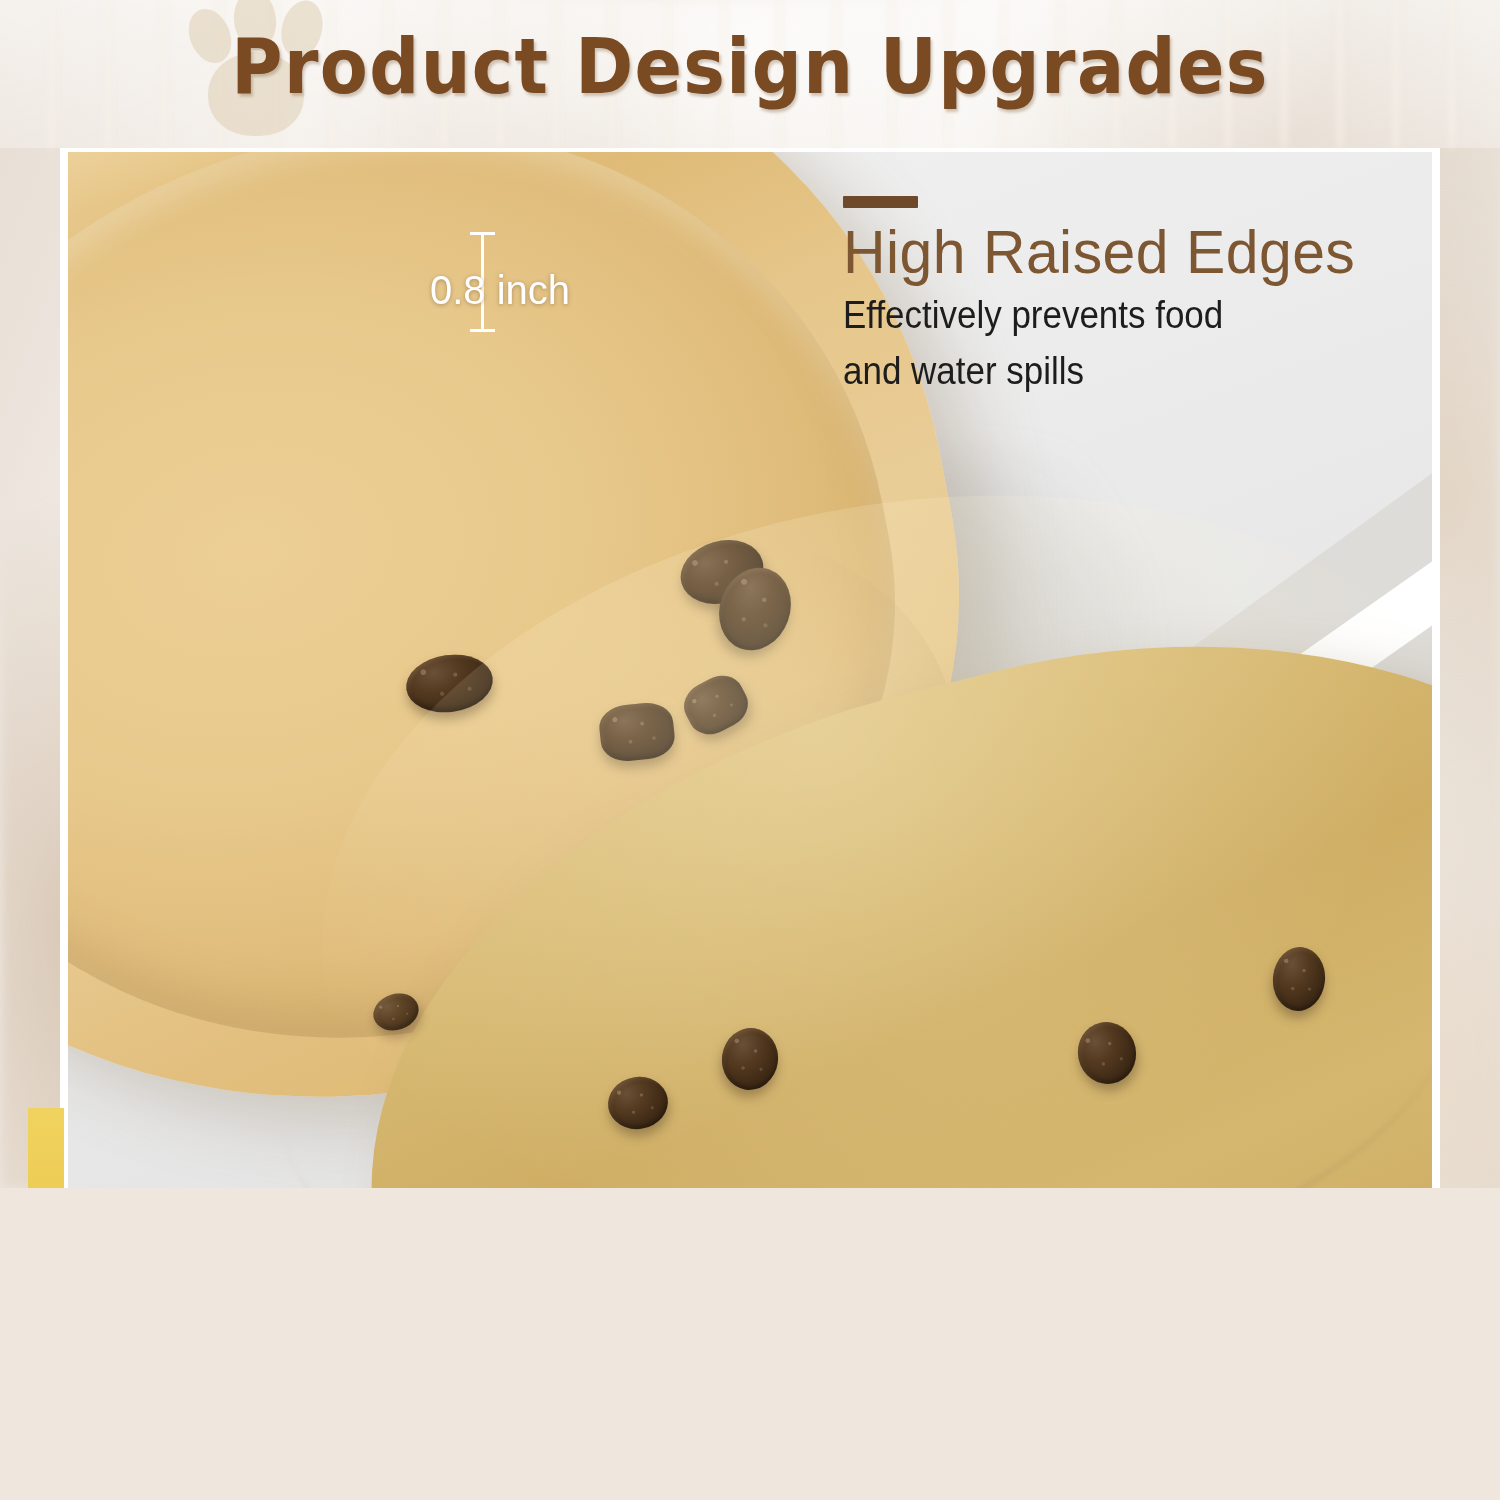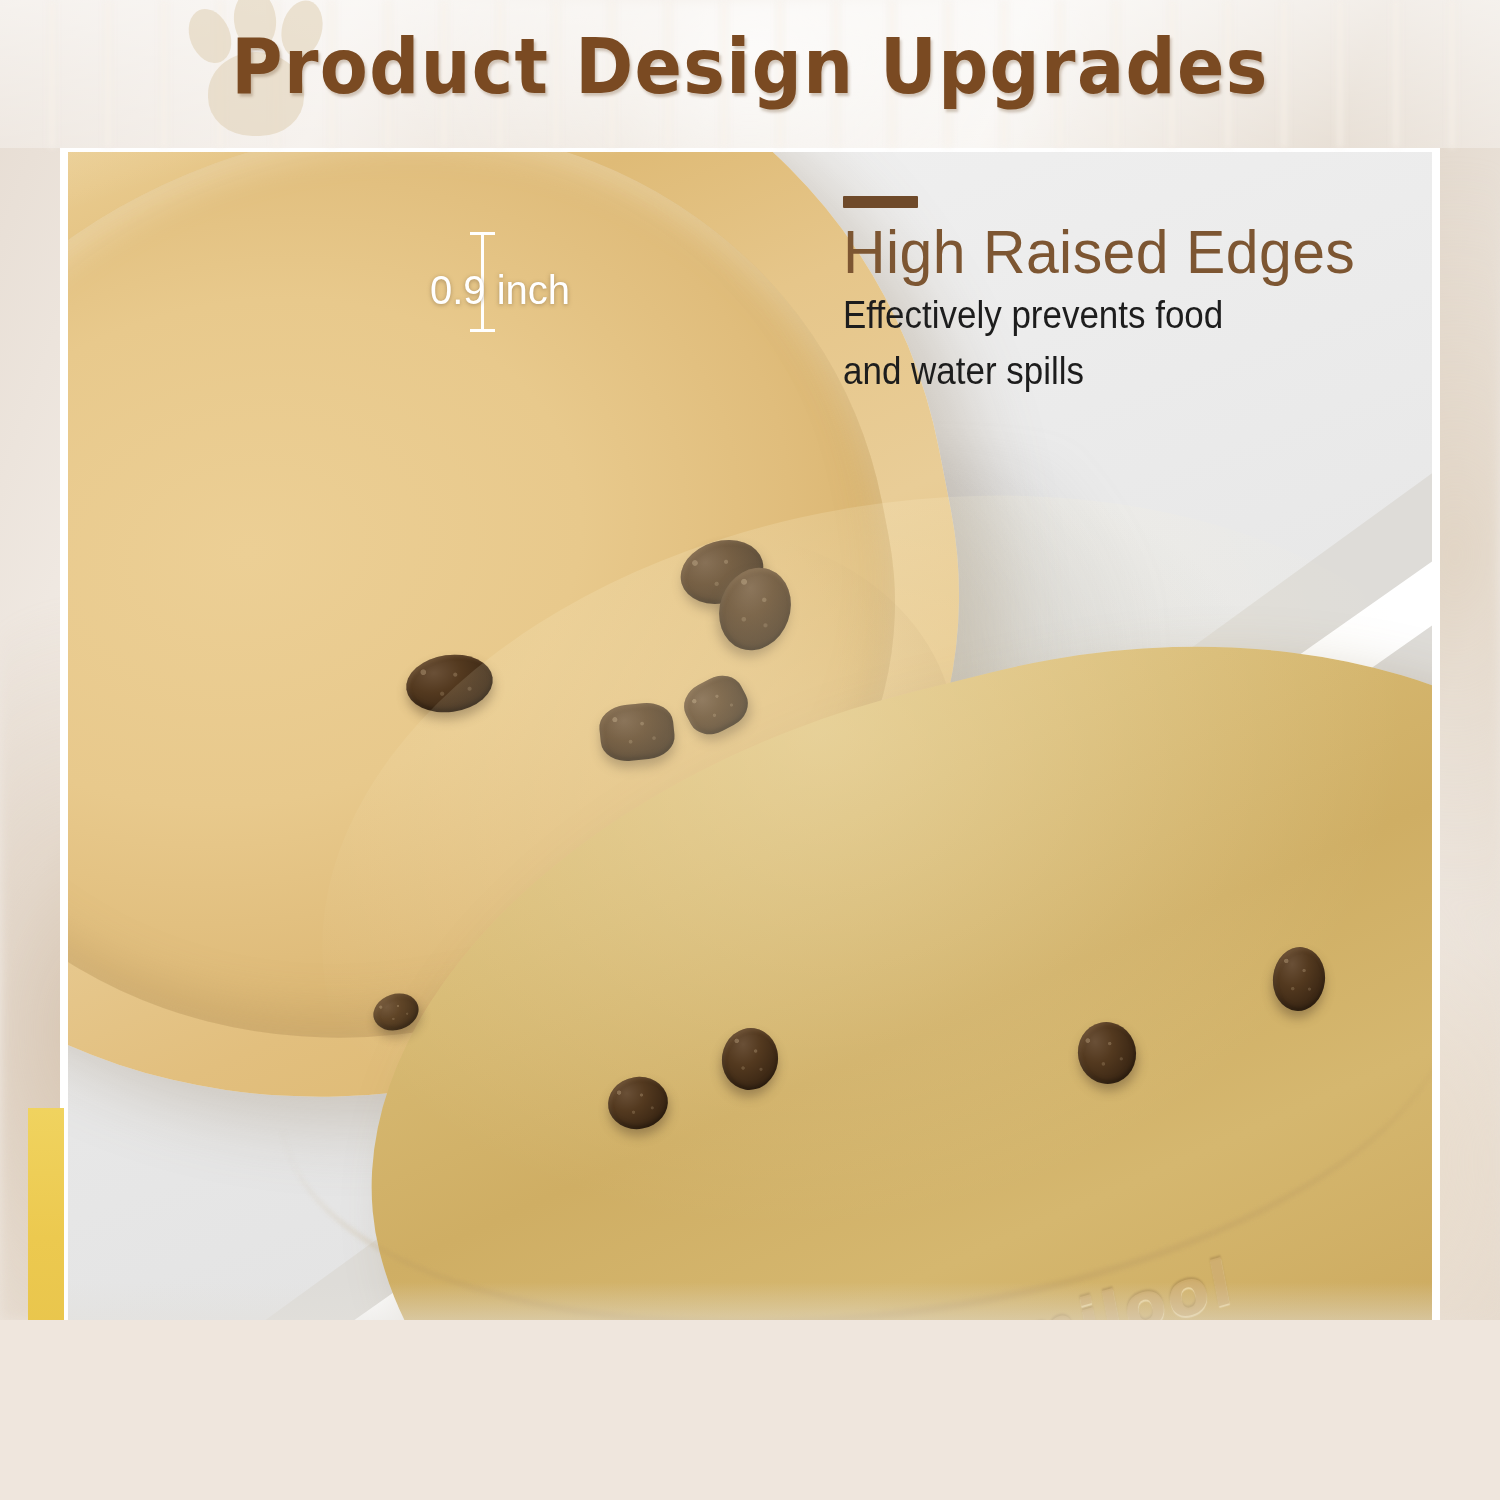--- a/index.html
+++ b/index.html
@@ -3,21 +3,21 @@
 <meta charset="utf-8">
 <style>
   html,body{margin:0;padding:0;}
   body{
     width:1500px;height:1500px;overflow:hidden;
     font-family:"DejaVu Sans", sans-serif;
     background:#efe6dd;
   }
 
   
-  #stage{position:relative;width:1500px;height:1320px;overflow:hidden;
+  #stage{position:relative;width:1500px;height:1188px;overflow:hidden;
     background:
       linear-gradient(110deg,#e6dcd2 0%,#f2ece6 18%,#e3d7c9 34%,#f5f1ec 52%,#ded2c4 70%,#f0eae4 86%,#e7dcd0 100%);
   }
   #stage::before{
     content:"";position:absolute;inset:0;
     background:
       radial-gradient(ellipse 420px 700px at 6% 78%, rgba(196,171,143,.55), transparent 62%),
       radial-gradient(ellipse 380px 620px at 97% 42%, rgba(214,196,172,.5), transparent 64%),
       radial-gradient(ellipse 500px 380px at 50% 4%, rgba(255,255,255,.75), transparent 70%),
       radial-gradient(ellipse 300px 420px at 92% 88%, rgba(231,215,193,.6), transparent 66%);
@@ -230,21 +230,21 @@
     <div class="text-scrim"></div>
   </div>
 
   <div class="accent-bar"></div>
 
   <div class="dimline" style="left:470px;top:232px;width:25px;height:100px;">
     <div class="capT"></div>
     <div class="v"></div>
     <div class="capB"></div>
   </div>
-  <div class="dimtext" style="left:430px;top:268px;">0.9 inch</div>
+  <div class="dimtext" style="left:430px;top:268px;">0.8 inch</div>
 
   <div class="feat-top">
     <div class="rule"></div>
     <div class="feat-h">High Raised Edges</div>
     <div class="feat-p">Effectively prevents food</div>
     <div class="feat-p">and water spills</div>
   </div>
 
 
 </div>

